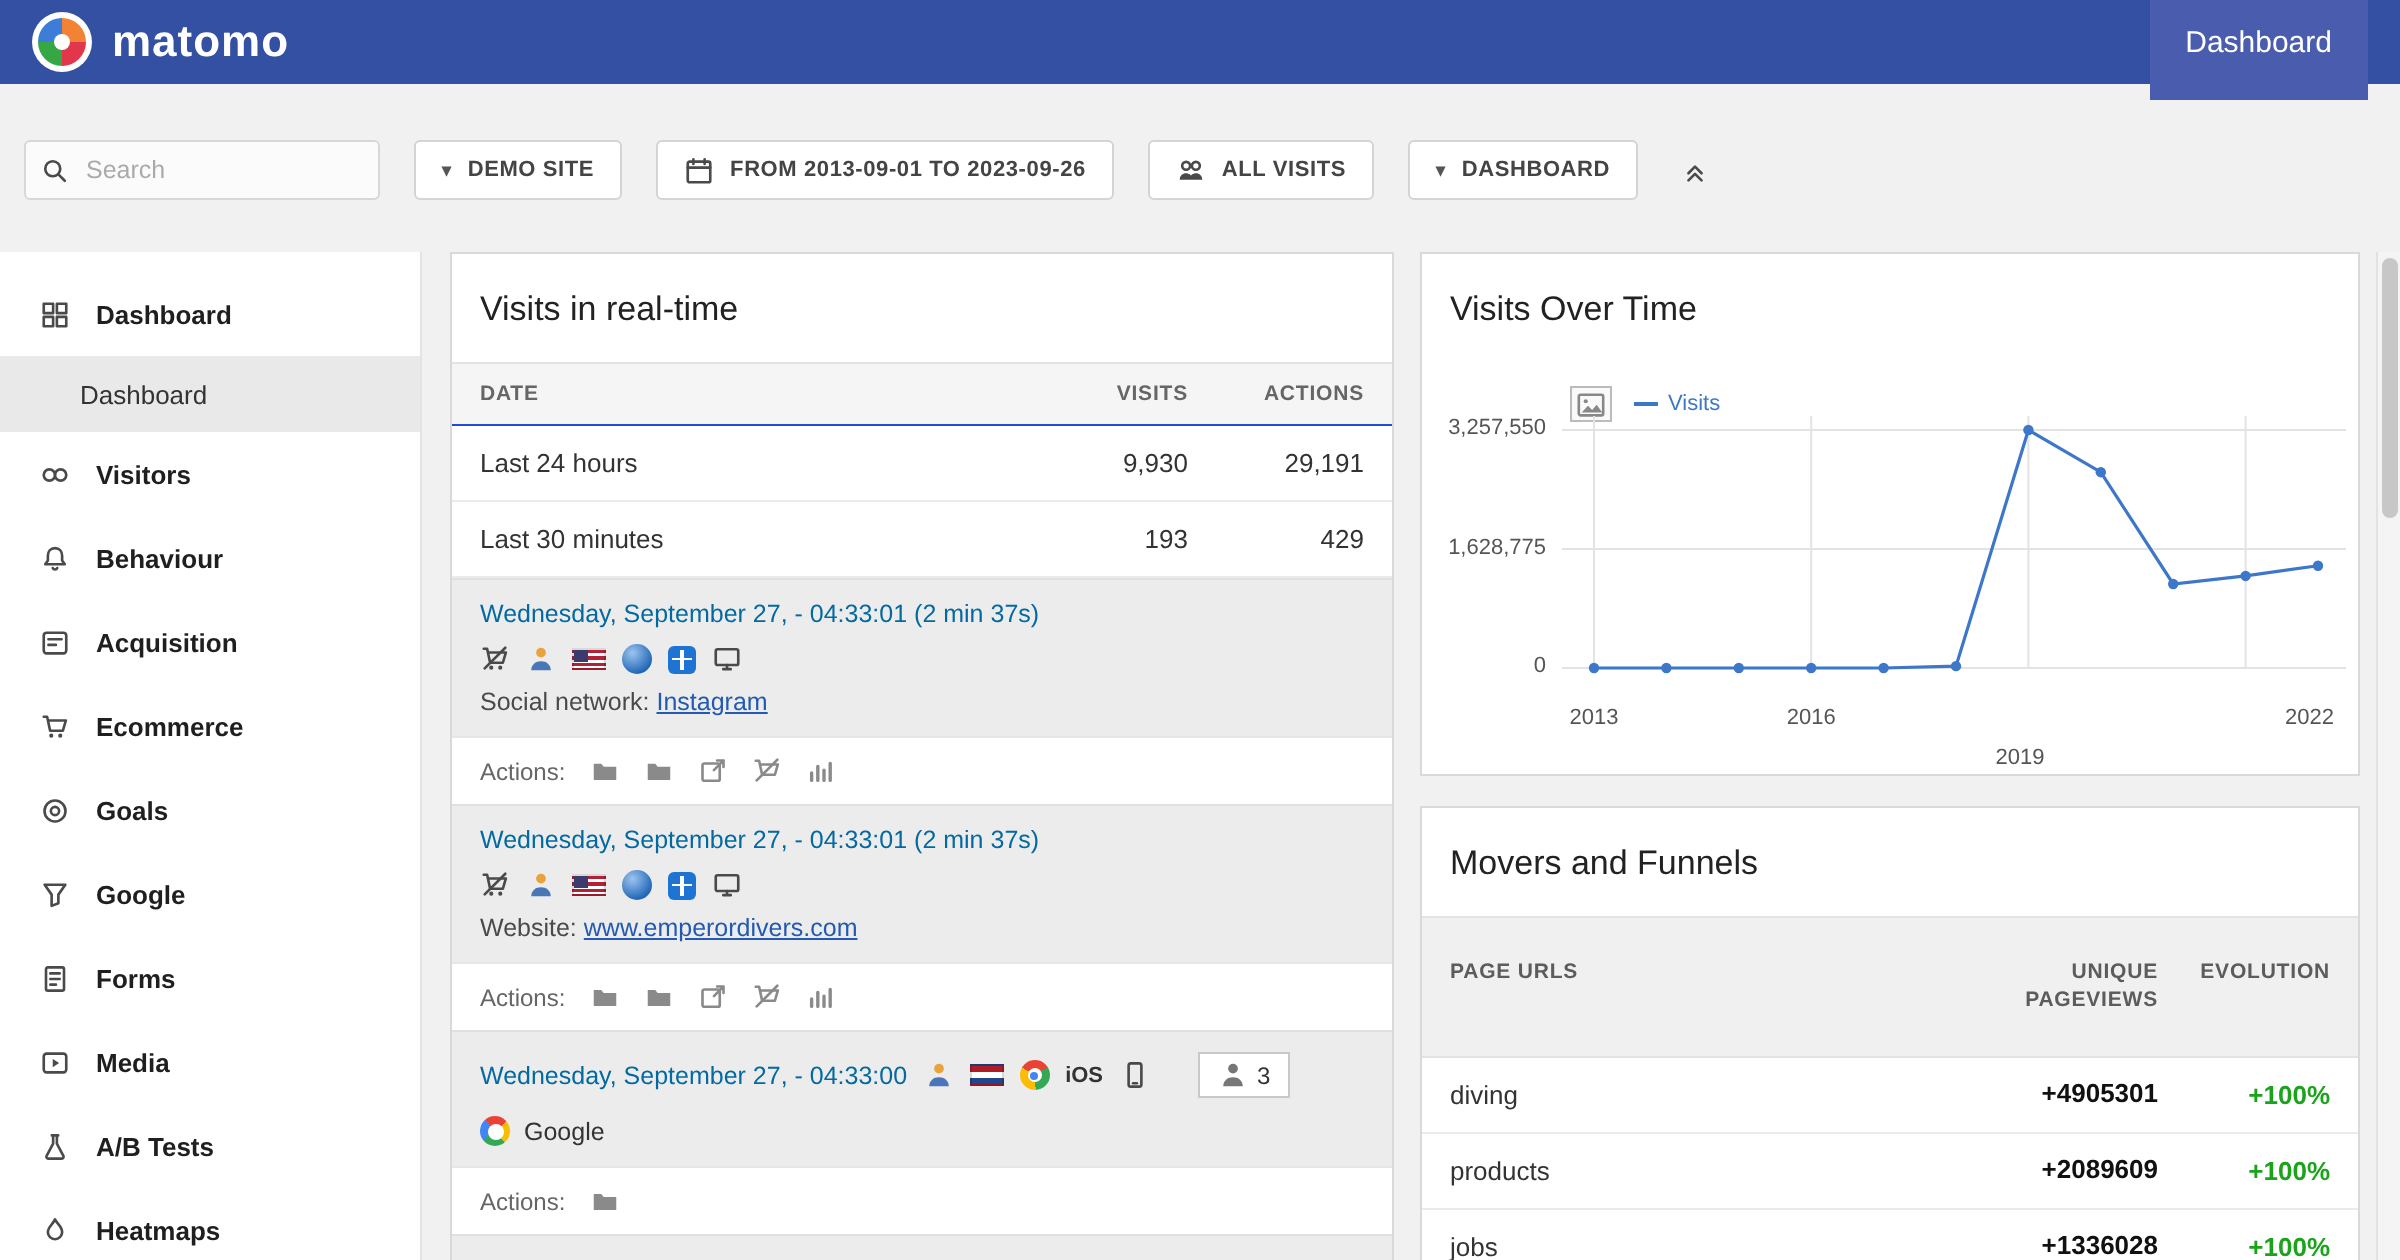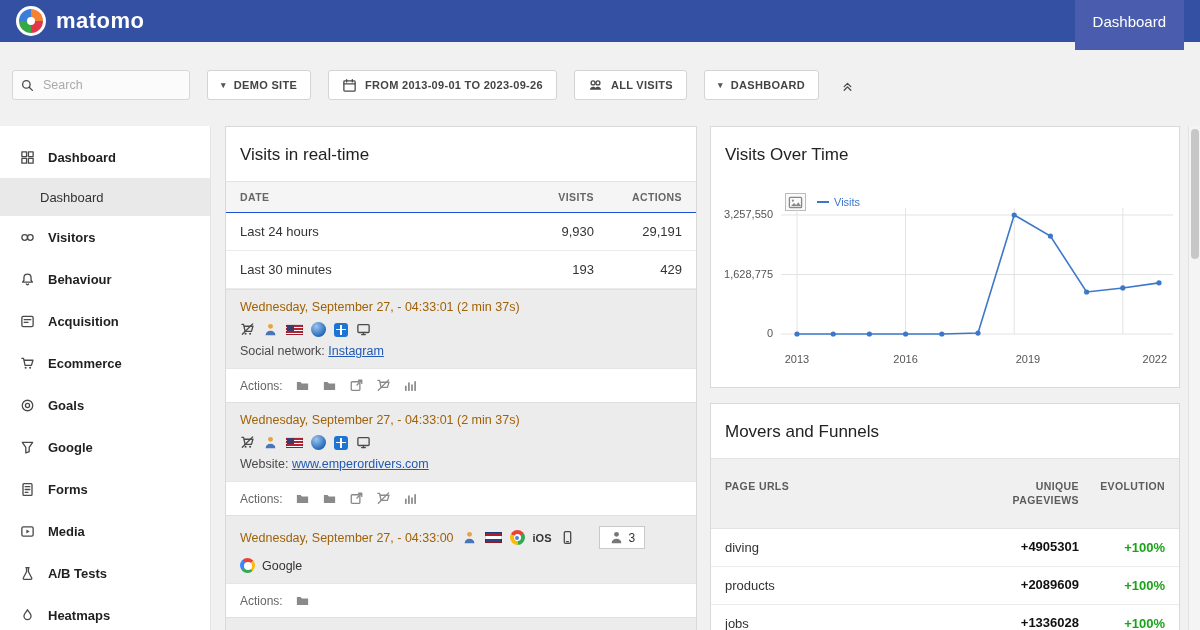--- a/index.html
+++ b/index.html
@@ -55,21 +55,21 @@
   
   .rt-header { display:flex; align-items:center; background:#f5f5f5;
     border-top:1px solid #e3e3e3; border-bottom:1px solid #1d4ed8;
     padding:9px 14px; font-size:10.5px; font-weight:bold; color:#666; letter-spacing:.4px; }
   .date-col { flex:1; }
   .num-col { width:88px; text-align:right; }
   .rt-row { display:flex; align-items:center; padding:11px 14px; font-size:13px;
     color:#333; border-bottom:1px solid #ebebeb; }
   
   .visit-entry { background:#ececec; padding:10px 14px; border-top:1px solid #e0e0e0; }
-  .vt-time { font-size:12.5px; color:#a16207; }
+  .vt-time { font-size:12.5px; color:#0369a1; }
   .vt-line { display:flex; align-items:center; gap:8px; font-size:12.5px; color:#4a4a4a; }
   .vt-icons { display:flex; align-items:center; gap:8px; margin:8px 0 7px; }
   .vt-ref { font-size:12.5px; color:#4a4a4a; }
   a.ref-link { color: var(--link,#2159B3); text-decoration:underline; cursor:pointer; }
   .actions-row { display:flex; align-items:center; gap:12px; padding:9px 14px;
     font-size:12px; color:#666; background:#fff; border-top:1px solid #e6e6e6; }
   .badge { display:inline-flex; align-items:center; gap:5px; border:1px solid #c9c9c9;
     background:#fff; padding:3px 9px; font-size:12px; color:#333; margin-left:16px; }
   .google-line { display:flex; align-items:center; gap:7px; margin-top:9px; font-size:12.5px; color:#333; }
   
@@ -458,21 +458,21 @@
         <circle cx="160.8" cy="131" r="2.6" fill="#3D77C9"></circle>
         <circle cx="197" cy="130.08673696489694" r="2.6" fill="#3D77C9"></circle>
         <circle cx="233.2" cy="12" r="2.6" fill="#3D77C9"></circle>
         <circle cx="269.4" cy="33.09820263695108" r="2.6" fill="#3D77C9"></circle>
         <circle cx="305.6" cy="88.98990038525885" r="2.6" fill="#3D77C9"></circle>
         <circle cx="341.8" cy="84.97154303080535" r="2.6" fill="#3D77C9"></circle>
         <circle cx="378" cy="79.85727003422818" r="2.6" fill="#3D77C9"></circle>
       </svg>
     <div class="xtick" style="left: 68px;">2013</div>
     <div class="xtick" style="left: 176.6px;">2016</div>
-    <div class="xtick" style="left: 299px;">2019</div>
+    <div class="xtick" style="left: 281px; margin-top: 20px;">2019</div>
     <div class="xtick" style="left: 393.8px; margin-left: 32px;">2022</div>
   </div>
 </div>
 
 <div class="card" id="card-movers">
   <div class="card-title">Movers and Funnels</div>
   <div class="mv-header">
     <span class="mv-url-col">PAGE URLS</span>
     <span class="mv-pv-col">UNIQUE PAGEVIEWS</span>
     <span class="mv-evo-col">EVOLUTION</span>

